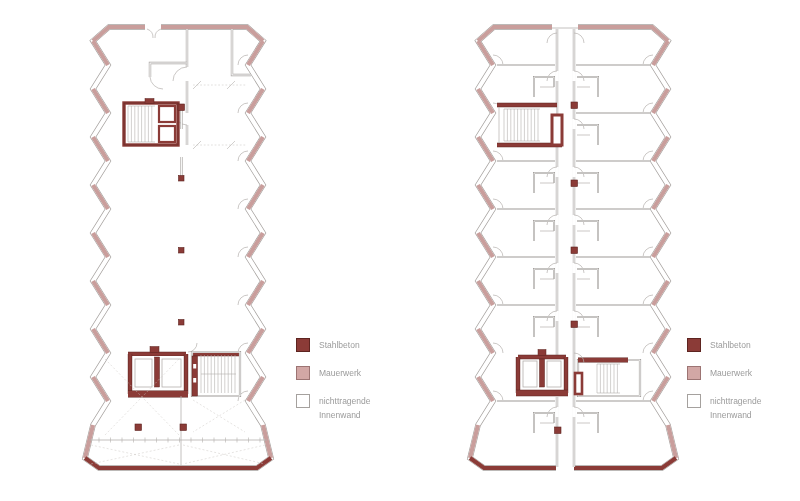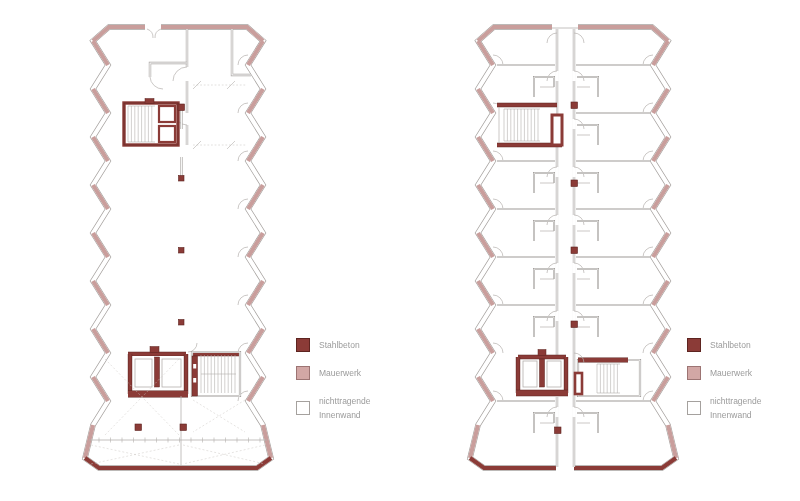--- a/index.html
+++ b/index.html
@@ -1,20 +1,20 @@
 <!DOCTYPE html>
 <html><head>
 <meta charset="utf-8">
 <style>
   html,body{margin:0;padding:0;background:#ffffff;}
   .stage{position:relative;width:800px;height:501px;background:#ffffff;overflow:hidden;
          font-family:"Liberation Sans", sans-serif;}
   .plans-canvas{position:absolute;left:0;top:0;}
   .legend{position:absolute;width:120px;}
-  .legend-item{display:flex;align-items:center;margin-bottom:14px;}
+  .legend-item{display:flex;align-items:flex-start;margin-bottom:14px;}
   .swatch{display:block;width:12px;height:12px;border:1px solid #999;background:#fff;flex:0 0 auto;}
   .legend-label{margin-left:9px;margin-top:1px;font-size:8.5px;line-height:1.55;color:#9b9b9b;width:62px;}
 </style>
 </head>
 <body>
 
 <div class="stage">
 
   <svg class="plans-canvas" width="800" height="501" viewBox="0 0 800 501">
     <g id="plan-left" transform="translate(93,27)">

